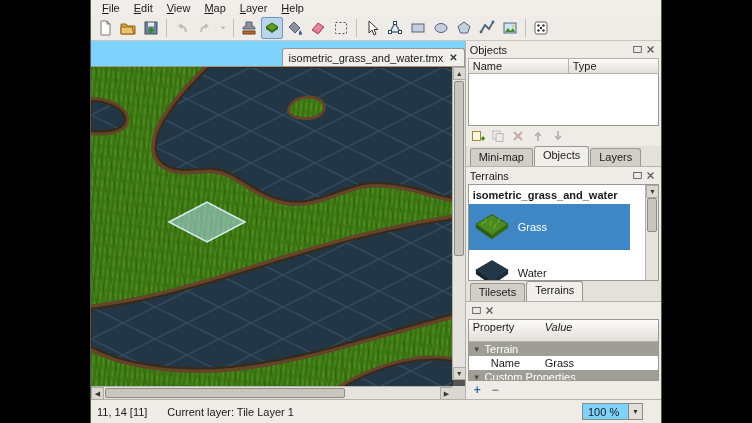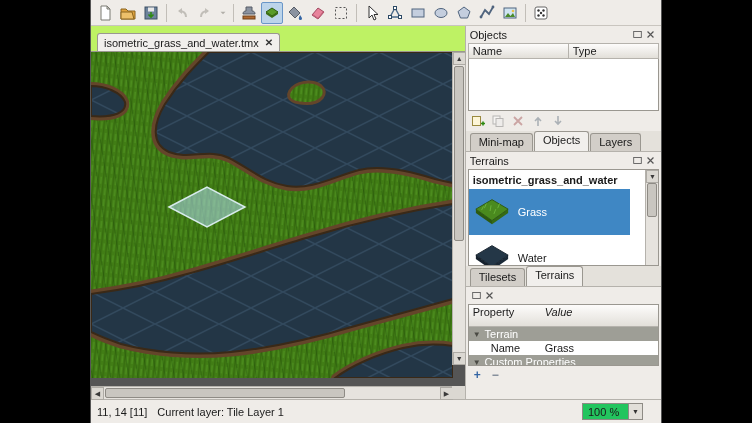--- a/index.html
+++ b/index.html
@@ -22,22 +22,22 @@
   .tbtn svg { width:16px; height:16px; }
   .tbtn.narrow { width:12px; }
   .tbtn.active { background:#bcd4ea; border-color:#6a96c8; }
   .tbtn.disabled { opacity:.45; }
   .tsep { width:1px; height:18px; background:#c2beb8; margin:0 3px; }
 
   
   .main { flex:1; display:flex; min-height:0; }
   .doc-area { width:375px; display:flex; flex-direction:column; }
 
-  .tabbar { height:26px; background:#bef264; border-bottom:1px solid #9a9790;
-    display:flex; align-items:flex-end; padding-left:6px; }
+  .tabbar { height:26px; background:#7dd3fc; border-bottom:1px solid #9a9790;
+    display:flex; align-items:flex-end; padding-left:6px;justify-content:flex-end; }
   .doc-tab { display:flex; align-items:center; gap:6px; height:18px; padding:0 6px;
     background:#f1efec; border:1px solid #9a9790; border-bottom:none;
     border-radius:3px 3px 0 0; }
   .doc-tab .close-x { font-size:10px; color:#333; line-height:1; font-weight:bold; }
 
   .canvas-area { position:relative; flex:1; background:#555; }
   .map-svg { position:absolute; left:0; top:0; width:362px; height:326px; display:block; }
 
   
   .sb { position:absolute; background:#e6e3de; }
@@ -99,32 +99,40 @@
   .prow.item .v { flex:1; padding-left:4px; }
   .props-btns { height:18px; display:flex; align-items:center; gap:3px; padding:0 4px; }
   .pm-btn { width:15px; height:15px; display:flex; align-items:center; justify-content:center;
     font-weight:bold; font-size:12px; border:1px solid transparent; border-radius:2px; }
   .pm-btn.plus { color:#3465a4; }
   .pm-btn.minus { color:#7a8694; }
 
   
   .statusbar { height:24px; border-top:1px solid #b5b2ac; display:flex; align-items:center;
     justify-content:space-between; padding:0 18px 0 6px; background:#efece8; }
-  .status-left { display:flex; gap:10px; }
+  .status-left { display:flex; gap:20px; }
   .zoom-combo { display:flex; height:17px; }
-  .zoom-field { width:46px; background:#22c55e; border:1px solid #8e8b85; border-right:none;
+  .zoom-field { width:46px; background:#7dd3fc; border:1px solid #8e8b85; border-right:none;
     display:flex; align-items:center; padding-left:5px; }
   .zoom-btn { width:15px; background:#e2dfd9; border:1px solid #8e8b85; display:flex;
     align-items:center; justify-content:center; font-size:7px; color:#333; }
 </style>
 </head>
 <body>
 
 <div class="app">
 
+  <div class="menubar">
+    <span class="menu-item">File</span>
+    <span class="menu-item">Edit</span>
+    <span class="menu-item">View</span>
+    <span class="menu-item">Map</span>
+    <span class="menu-item">Layer</span>
+    <span class="menu-item">Help</span>
+  </div>
 
   <div class="toolbar">
     <div class="tbtn">
         <svg viewBox="0 0 16 16">
           <path d="M4 1h6l3 3v11H4z" fill="#fff" stroke="#7a7a72"></path>
           <path d="M10 1l3 3h-3z" fill="#d8d5cf" stroke="#7a7a72"></path>
         </svg>
       </div>
     <div class="tbtn">
         <svg viewBox="0 0 16 16">

